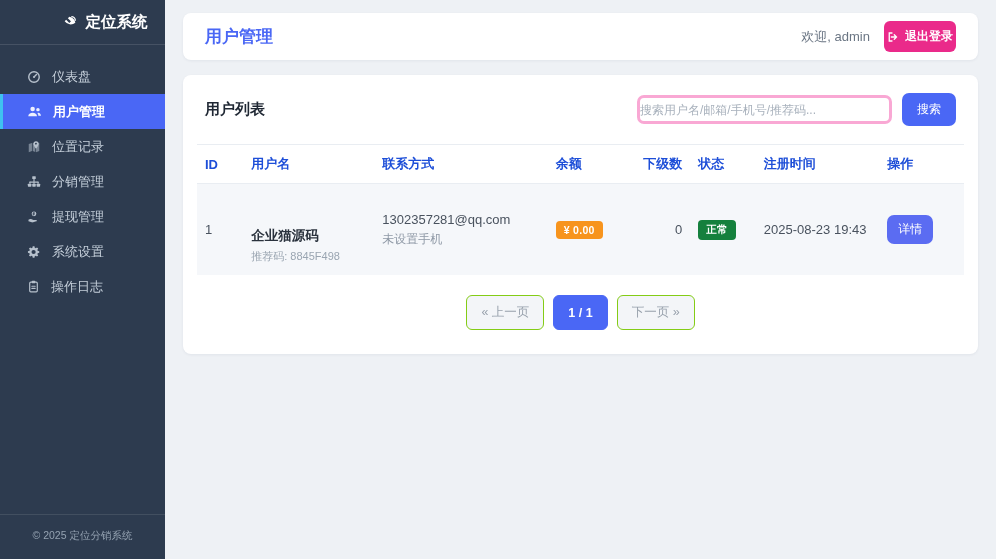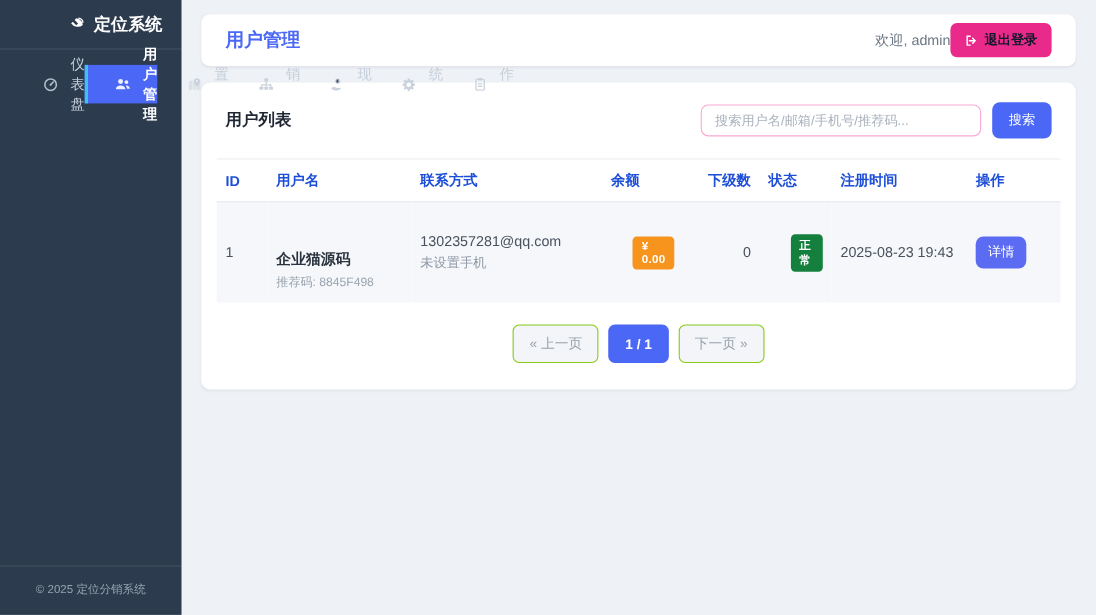--- a/index.html
+++ b/index.html
@@ -17,21 +17,21 @@
     background:#2d3b4f;
     display:flex; flex-direction:column;
     color:#c5cfda;
   }
   .logo {
     height:45px; display:flex; align-items:center; justify-content:center;
     gap:8px; color:#fff; font-size:15.5px; font-weight:bold;
     border-bottom:1px solid rgba(255,255,255,.12);
     padding-left:44px;
   }
-  .nav { margin-top:14px; display:flex; flex-direction:row;margin-left:12px; }
+  .nav { margin-top:14px; display:flex; flex-direction:column; }
   .nav-item {
     height:35px; display:flex; align-items:center; gap:11px;
     padding-left:24px; font-size:13px; cursor:pointer;
     border-left:3px solid transparent; color:#c5cfda;
   }
   .nav-item svg { flex:0 0 auto; opacity:.9; }
   .nav-item.active {
     background:#4a67f5; color:#fff; border-left-color:#3fc1f0; font-weight:bold;
   }
   .sidebar-footer {
@@ -43,38 +43,38 @@
   .main { flex:1; padding:13px 18px; display:flex; flex-direction:column; }
   .card {
     background:#fff; border-radius:8px;
     box-shadow:0 1px 3px rgba(20,30,60,.06);
   }
   .topbar {
     height:47px; display:flex; align-items:center; justify-content:space-between;
     padding:0 22px; margin-bottom:15px;
   }
   .page-title { color:#4a67f5; font-size:17px; font-weight:bold; }
-  .topbar-right { display:flex; align-items:center; }
+  .topbar-right { display:flex; align-items:center; gap:14px; }
   .welcome { color:#6b7684; font-size:13px; }
   .logout-btn {
-    background:#ea2a8a; color:#0f172a; border:none; border-radius:6px;
-    font-size:12px; padding:7px 13px; display:flex; align-items:center; gap:6px;
+    background:#ea2a8a; color:#ffffff; border:none; border-radius:6px;
+    font-size:12px; padding:7px 3px; display:flex; align-items:center; gap:6px;
     cursor:pointer; font-family:inherit; font-weight:bold;
   }
   
   .content { padding:16px 14px 24px; }
   .content-head {
     display:flex; align-items:center; justify-content:space-between;
     padding:2px 8px 18px;
   }
   .panel-title { font-size:15px; font-weight:bold; color:#1f2733; }
   .search-area { display:flex; align-items:center; gap:10px; }
   .search-input {
-    width:255px; height:29px; border:1px solid #f9a8d4; border-radius:7px;
-    padding:0 12px; font-size:12px; color:#3a4454; font-family:inherit;
+    width:255px; height:29px; border:3px solid #f9a8d4; border-radius:7px;
+    padding:0 0; font-size:12px; color:#3a4454; font-family:inherit;
     background:#fff; outline:none;margin-left:44px;
   }
   .search-input::placeholder { color:#a8b1bc; }
   .btn-blue {
     background:#4a67f5; color:#fff; border:none; border-radius:7px;
     font-size:12px; padding:8px 15px; cursor:pointer; font-family:Liberation Sans, sans-serif;
   }
   table { width:100%; border-collapse:collapse; }
   thead th {
     text-align:left; font-size:13px; color:#1d4ed8; font-weight:bold;
@@ -88,21 +88,21 @@
   th.c-balance,td.c-balance { width:9.5%; }
   th.c-subs,td.c-subs { width:9%;text-align:right; }
   th.c-status,td.c-status { width:8.5%; }
   th.c-time,td.c-time { width:16%; }
   th.c-action,td.c-action { width:11%; }
   .cell-main { font-weight:bold; color:#2a323d; font-size:13.5px;margin-top:32px; }
   .cell-sub { font-size:11px; color:#9aa5b1; margin-top:4px; }
   .cell-sub2 { font-size:12px; color:#8f99a6; margin-top:4px; }
   .badge {
     display:inline-block; color:#fff; font-size:10.5px; font-weight:bold;
-    padding:3px 8px; border-radius:4px; letter-spacing:.3px;margin-left:20px;
+    padding:3px 8px; border-radius:4px; letter-spacing:.3px;
   }
   .badge-orange { background:#f7941d; }
   .badge-green { background:#15803d; }
   .detail-btn {
     background:#5b6cf2; color:#fff; border:none; border-radius:7px;
     font-size:12px; padding:6px 11px; cursor:pointer; font-family:inherit;
   }
   
   .pagination { display:flex; justify-content:center; gap:9px; margin-top:20px; }
   .page-btn {

